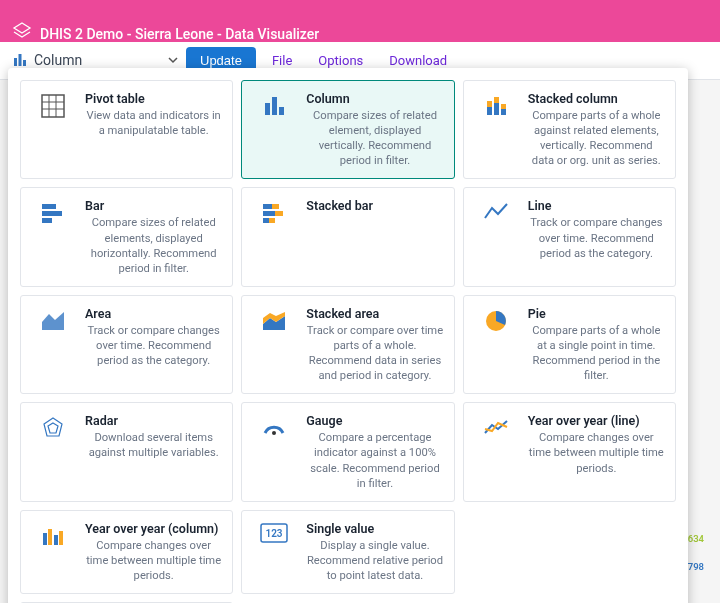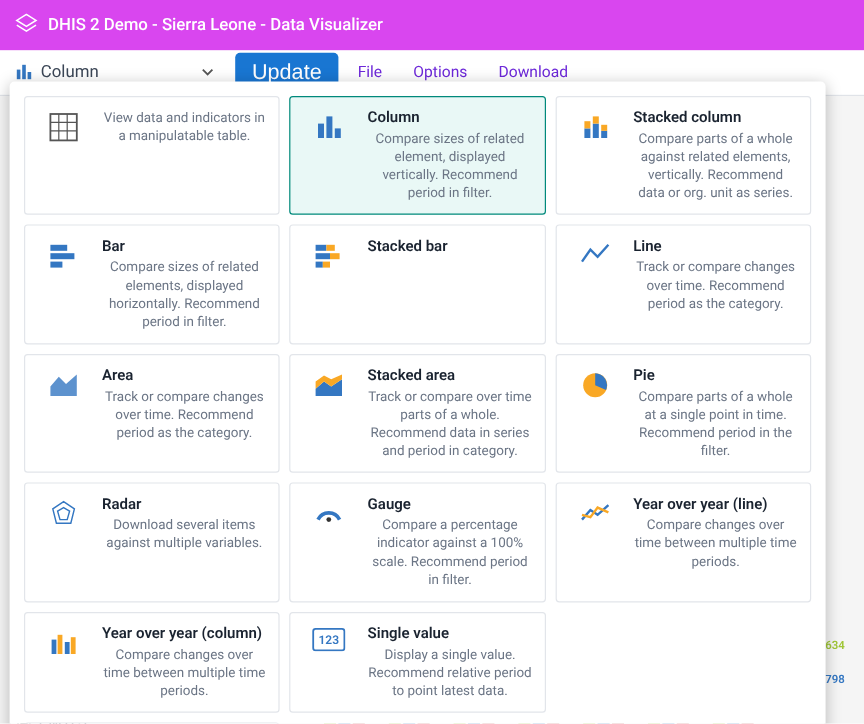--- a/index.html
+++ b/index.html
@@ -1,23 +1,23 @@
 <!DOCTYPE html>
 <html><head>
 <meta charset="utf-8">
 <style>
   * { box-sizing: border-box; margin: 0; padding: 0; }
   body { font-family: -apple-system, BlinkMacSystemFont, "Segoe UI", Roboto, Arial, sans-serif; font-size: 13px; color: #212934; background: #f5f5f5; width: 720px; height: 603px; overflow: hidden; position: relative; }
-  .header { background: #d946ef; color: #fff; height: 42px; display: flex; align-items: center; padding: 0 12px; }
+  .header { background: #ec4899; color: #fff; height: 42px; display: flex; align-items: flex-end; padding: 0 12px; }
   .header-logo { display: flex; align-items: center; gap: 8px; }
   .header-title { font-size: 14px; font-weight: 500; margin-left: 8px; }
   .toolbar { background: #fff; border-bottom: 1px solid #e0e3e8; height: 38px; display: flex; align-items: center; padding: 0 10px; gap: 6px; }
   .type-select { display: flex; align-items: center; gap: 6px; width: 170px; border-bottom: 1px solid #c8cdd3; padding: 4px 2px; cursor: pointer; }
   .type-select-label { flex: 1; font-size: 14px; color: #3b4656; }
-  .update-btn { background: #1976d2; color: #fff; border: none; border-radius: 4px; padding: 6px 14px; font-size: 18px; font-weight: 500; cursor: pointer; margin-left: 10px; }
+  .update-btn { background: #1976d2; color: #fff; border: none; border-radius: 4px; padding: 6px 14px; font-size: 13px; font-weight: 500; cursor: pointer; }
   .menu-item { padding: 6px 10px; color: #6d28d9; font-size: 13px; cursor: pointer; }
   .dropdown-panel { position: absolute; top: 68px; left: 8px; width: 680px; background: #fff; border-radius: 4px; box-shadow: 0 2px 12px rgba(0,0,0,0.25); padding: 12px; z-index: 10; }
   .type-grid { display: grid; grid-template-columns: repeat(3, 1fr); gap: 8px; }
   .type-card { border: 1px solid #e2e5ea; border-radius: 3px; padding: 10px; display: flex; gap: 10px; cursor: pointer; min-height: 76px; }
   .type-card.selected { border: 1px solid #00897b; background: #e9f8f6; }
   .type-card.last { grid-column: 1 / 2; }
   .type-icon { width: 44px; height: 28px; flex-shrink: 0; display: flex; align-items: flex-start; justify-content: center; margin-top: 2px; }
   .type-body { flex: 1; }
   .type-title { font-weight: 600; font-size: 12.5px; color: #1a2330; margin-bottom: 2px; }
   .type-desc { font-size: 11.2px; color: #6b7585; line-height: 1.35; text-align: center; }
@@ -134,20 +134,21 @@
     <div class="type-icon">
           <svg width="26" height="26" viewBox="0 0 26 26">
             <rect x="2" y="2" width="22" height="22" fill="none" stroke="#555" stroke-width="1.5"></rect>
             <line x1="2" y1="9" x2="24" y2="9" stroke="#555"></line>
             <line x1="2" y1="16" x2="24" y2="16" stroke="#555"></line>
             <line x1="9" y1="2" x2="9" y2="24" stroke="#555"></line>
             <line x1="16" y1="2" x2="16" y2="24" stroke="#555"></line>
           </svg>
         </div>
     <div class="type-body">
+      <div class="type-title">Pivot table</div>
       <div class="type-desc">View data and indicators in a manipulatable table.</div>
     </div>
       </div>
       <div class="type-card selected">
     <div class="type-icon">
           <svg width="26" height="26" viewBox="0 0 26 26">
             <rect x="4" y="10" width="5" height="12" fill="#3477c2"></rect>
             <rect x="11" y="4" width="5" height="18" fill="#3477c2"></rect>
             <rect x="18" y="14" width="5" height="8" fill="#3477c2"></rect>
           </svg>

